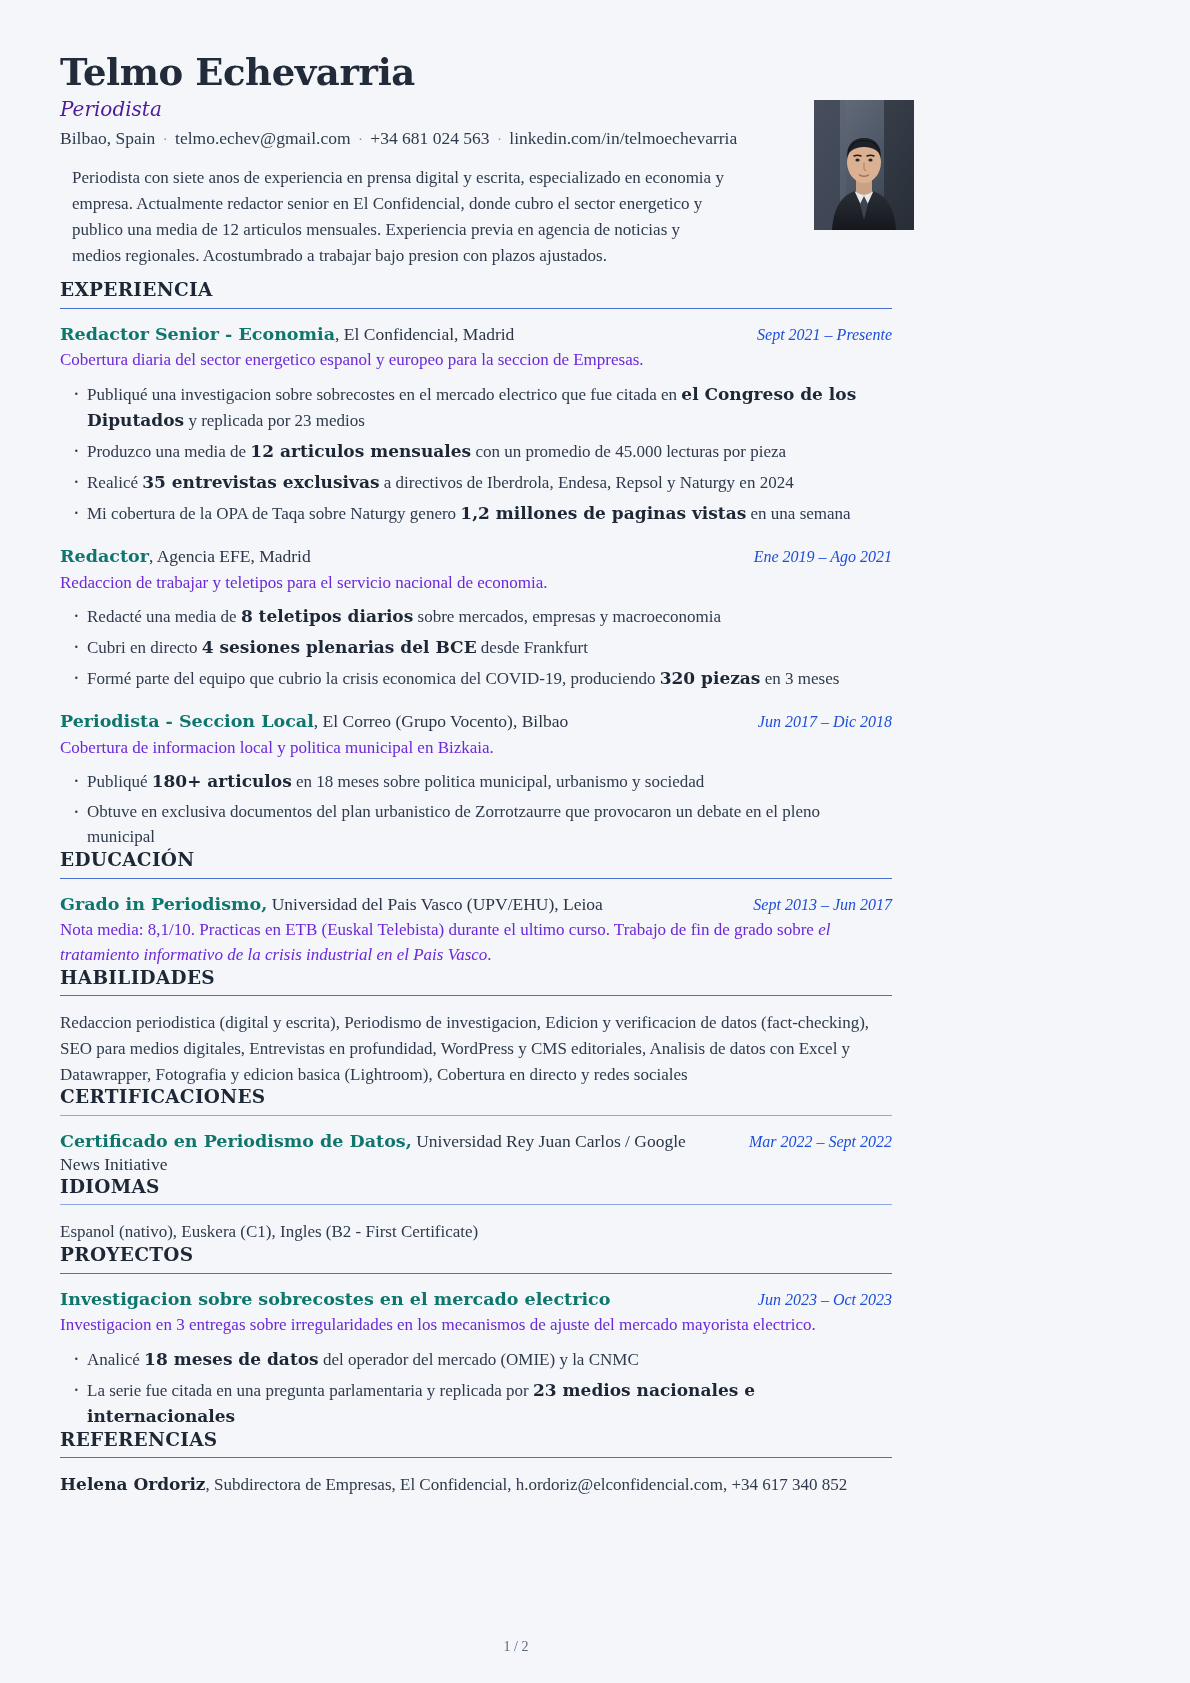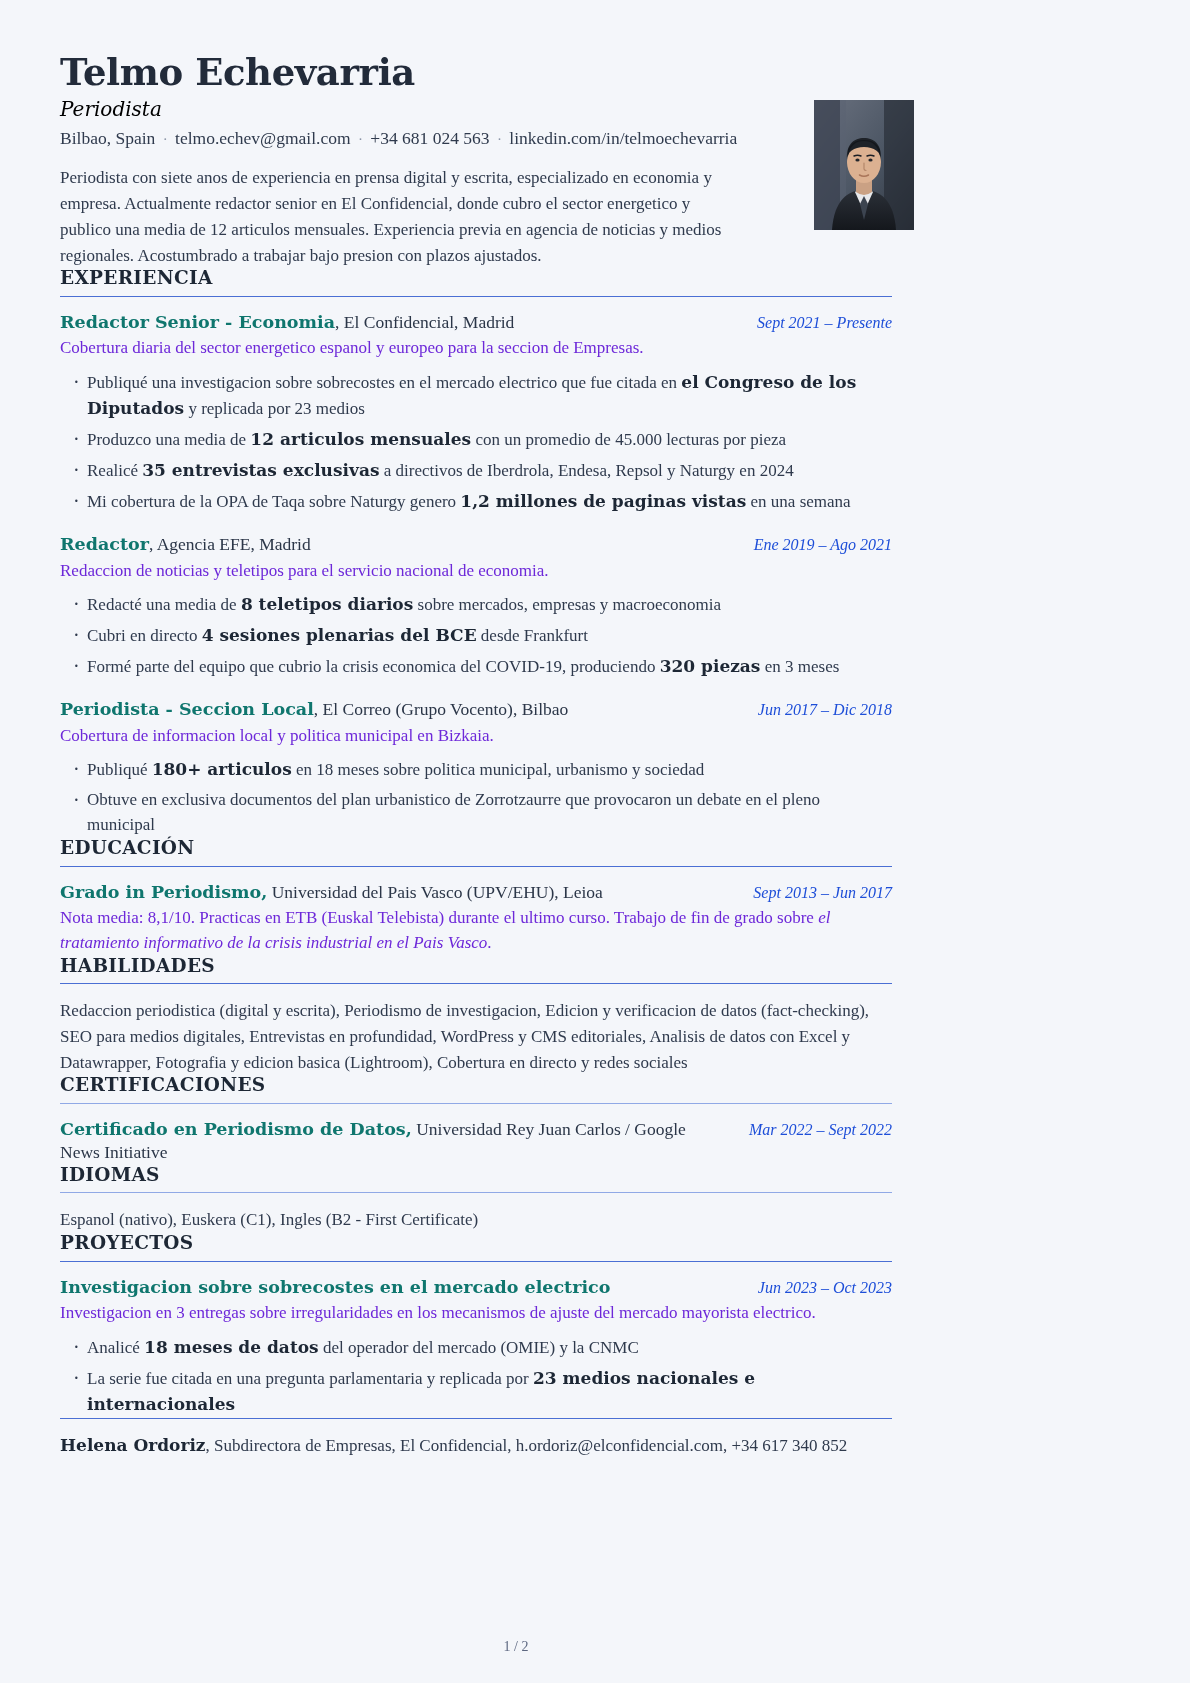--- a/index.html
+++ b/index.html
@@ -32,41 +32,41 @@
     font-size: 37px;
     letter-spacing: -0.4px;
     color: #222b3a;
     line-height: 1.12;
     margin: 0 0 4px 0;
   }
   .role {
     font-family: "DejaVu Serif", "Liberation Serif", serif;
     font-style: italic;
     font-size: 20px;
-    color: #000000;
+    color: #4c1d95;
     margin: 0 0 6px 0;
     line-height: 1.2;
   }
   .contact {
     font-size: 17.5px;
     line-height: 1.35;
     color: #2f3a4d;
     margin: 0 0 14px 0;
   }
   .contact .sep {
     color: #8b95a7;
     padding: 0 3px;
     font-size: 15px;
   }
   .summary {
     font-size: 17px;
     line-height: 1.52;
     color: #2f3a4d;
     max-width: 848px;
-    margin: 0;
+    margin: 12px;
   }
   .photo {
     position: absolute;
     top: 48px;
     right: -22px;
     width: 100px;
     height: 130px;
     overflow: hidden;
     background: #4a5260;
     border: 0;
@@ -261,21 +261,21 @@
             <li>Produzco una media de <b>12 articulos mensuales</b> con un promedio de 45.000 lecturas por pieza</li>
             <li>Realicé <b>35 entrevistas exclusivas</b> a directivos de Iberdrola, Endesa, Repsol y Naturgy en 2024</li>
             <li>Mi cobertura de la OPA de Taqa sobre Naturgy genero <b>1,2 millones de paginas vistas</b> en una semana</li>
           </ul>
         </div>
         <div class="entry">
           <div class="entry-head">
             <div class="entry-title"><b>Redactor</b>, Agencia EFE, Madrid</div>
             <div class="entry-date">Ene 2019 – Ago 2021</div>
           </div>
-          <div class="entry-sub">Redaccion de noticias y teletipos para el servicio nacional de economia.</div>
+          <div class="entry-sub">Redaccion de trabajar y teletipos para el servicio nacional de economia.</div>
           <ul class="bullets">
             <li>Redacté una media de <b>8 teletipos diarios</b> sobre mercados, empresas y macroeconomia</li>
             <li>Cubri en directo <b>4 sesiones plenarias del BCE</b> desde Frankfurt</li>
             <li>Formé parte del equipo que cubrio la crisis economica del COVID-19, produciendo <b>320 piezas</b> en 3 meses</li>
           </ul>
         </div>
         <div class="entry">
           <div class="entry-head">
             <div class="entry-title"><b>Periodista - Seccion Local</b>, El Correo (Grupo Vocento), Bilbao</div>
             <div class="entry-date">Jun 2017 – Dic 2018</div>
@@ -340,20 +340,21 @@
           <div class="entry-sub">Investigacion en 3 entregas sobre irregularidades en los mecanismos de ajuste del mercado mayorista electrico.</div>
           <ul class="bullets">
             <li>Analicé <b>18 meses de datos</b> del operador del mercado (OMIE) y la CNMC</li>
             <li>La serie fue citada en una pregunta parlamentaria y replicada por <b>23 medios nacionales e internacionales</b></li>
           </ul>
         </div>
       </div>
   </div>
 
   <div class="section">
+    <div class="section-title">REFERENCIAS</div>
     <div class="rule"></div>
     <div id="ref-list">
         <div class="ref-line"><b>Helena Ordoriz</b>, Subdirectora de Empresas, El Confidencial, h.ordoriz@elconfidencial.com, +34 617 340 852</div>
       </div>
   </div>
 
   <div class="footer">
     <span>1 / 2</span>
   </div>
 </div>

